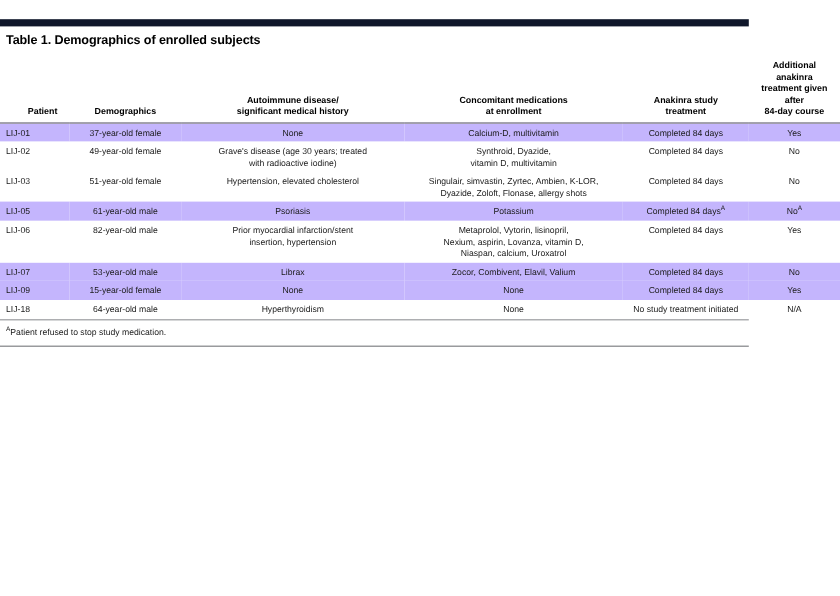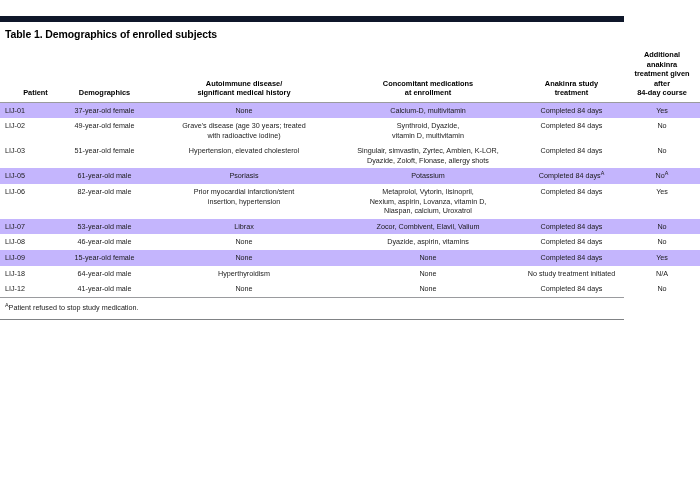--- a/index.html
+++ b/index.html
@@ -178,52 +178,36 @@
           <td>Yes</td>
         </tr>
         <tr class="shaded">
           <td class="lead">LIJ-07</td>
           <td>53-year-old male</td>
           <td>Librax</td>
           <td>Zocor, Combivent, Elavil, Valium</td>
           <td>Completed 84 days</td>
           <td>No</td>
         </tr>
-        <tr class="plain">
-          <td class="lead">LIJ-08</td>
-          <td>46-year-old male</td>
-          <td>None</td>
-          <td>Dyazide, aspirin, vitamins</td>
-          <td>Completed 84 days</td>
-          <td>No</td>
-        </tr>
         <tr class="shaded">
           <td class="lead">LIJ-09</td>
           <td>15-year-old female</td>
           <td>None</td>
           <td>None</td>
           <td>Completed 84 days</td>
           <td>Yes</td>
         </tr>
         <tr class="plain">
           <td class="lead">LIJ-18</td>
           <td>64-year-old male</td>
           <td>Hyperthyroidism</td>
           <td>None</td>
           <td>No study treatment initiated</td>
           <td>N/A</td>
         </tr>
-        <tr class="plain">
-          <td class="lead">LIJ-12</td>
-          <td>41-year-old male</td>
-          <td>None</td>
-          <td>None</td>
-          <td>Completed 84 days</td>
-          <td>No</td>
-        </tr>
       </tbody>
   </table>
 
   <div id="table-footer-rule"></div>
 
   <div id="table-footnote"><sup class="fn">A</sup>Patient refused to stop study medication.</div>
 
   <div id="table-bottom-rule"></div>
 
 </div>

